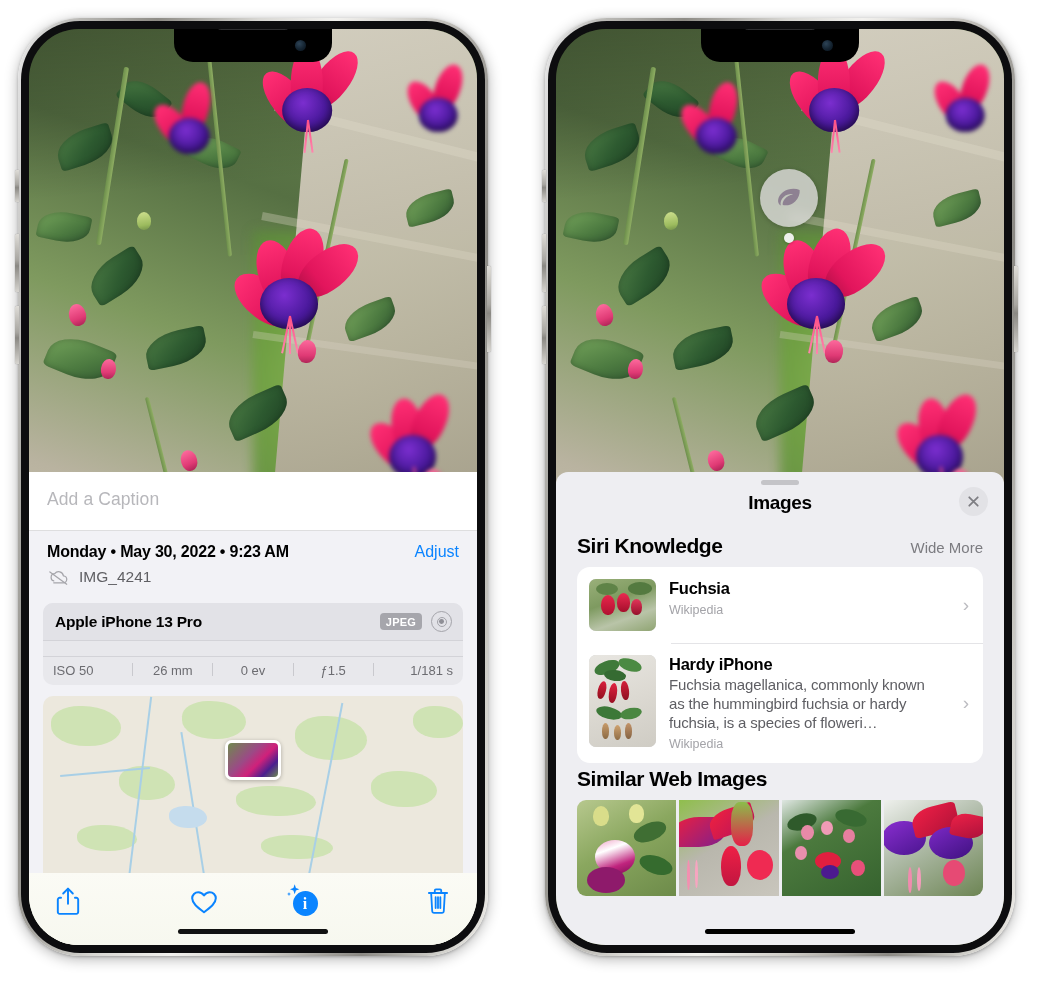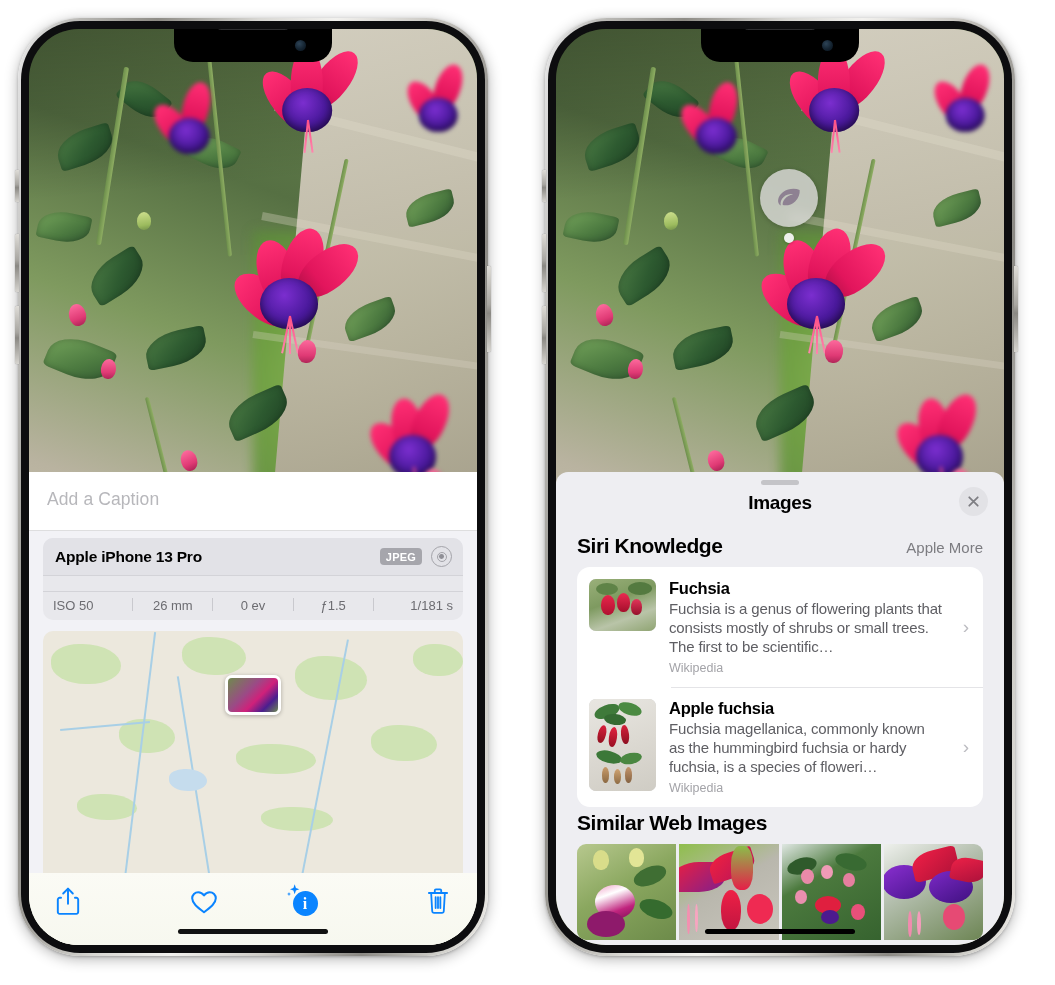--- a/index.html
+++ b/index.html
@@ -436,20 +436,33 @@
         <div class="bud blur2" style="left:92%; top:88%; width:24px; height:28px;"></div>
       </div>
 
       <div class="sheet-left">
 
         <div class="caption-row">
           <div class="ph">Add a Caption</div>
         </div>
 
 
+        <div class="meta">
+          <div class="meta-line1">
+            <div class="meta-date">Monday • May 30, 2022 • 9:23 AM</div>
+            <div class="meta-adjust">Adjust</div>
+          </div>
+          <div class="meta-line2">
+            <svg class="cloudslash" viewBox="0 0 28 20" fill="none" stroke="currentColor" stroke-width="1.5" stroke-linecap="round">
+              <path d="M8.2 16.5h11.3a4.3 4.3 0 0 0 .5-8.6 6 6 0 0 0-10.6-2.6 4.6 4.6 0 0 0-4.4 4.6 4.5 4.5 0 0 0 3.2 4.3"></path>
+              <path d="M3.5 3.2 24 18.2"></path>
+            </svg>
+            <div class="meta-file">IMG_4241</div>
+          </div>
+        </div>
 
         <div class="camcard">
           <div class="hdr">
             <div class="name">Apple iPhone 13 Pro</div>
             <div class="right">
               <div class="chip-jpeg">JPEG</div>
               <div class="raw-ring">
                   <i></i>
                 </div>
             </div>
@@ -658,37 +671,36 @@
           <div class="title">Images</div>
           <div class="closebtn">
             <svg width="15" height="15" viewBox="0 0 16 16" fill="none" stroke="currentColor" stroke-width="1.9" stroke-linecap="round">
               <path d="M3.5 3.5 12.5 12.5M12.5 3.5 3.5 12.5"></path>
             </svg>
           </div>
         </div>
 
         <div class="sec-hdr">
           <div class="h">Siri Knowledge</div>
-          <div class="more">Apple More</div>
+          <div class="more">Wide More</div>
         </div>
 
         <div class="kcard">
           <div class="krow">
             <div class="kthumb">
               <div class="art" style="background:linear-gradient(160deg,#9ab07a 0%,#7e9a60 40%,#b9c4a8 70%,#8fa472 100%);">
                 <div class="f" style="left:18%; top:30%; width:14px; height:20px; background:linear-gradient(180deg,#e8254a,#b01231);"></div>
                 <div class="f" style="left:42%; top:26%; width:13px; height:19px; background:linear-gradient(180deg,#ea2a50,#a50f2c);"></div>
                 <div class="f" style="left:62%; top:38%; width:11px; height:16px; background:linear-gradient(180deg,#e3355a,#96112c);"></div>
                 <div class="f" style="left:10%; top:8%; width:22px; height:12px; border-radius:50%; background:#5f8347;"></div>
                 <div class="f" style="left:58%; top:6%; width:24px; height:13px; border-radius:50%; background:#547a40;"></div>
               </div>
             </div>
             <div class="ktext">
               <div class="ktitle">Fuchsia</div>
-              <div class="kdesc">Fuchsia is a genus of flowering plants that consists mostly of shrubs or small trees. The first to be scientific…</div>
               <div class="ksrc">Wikipedia</div>
             </div>
             <div class="kchev">›</div>
           </div>
 
           <div class="krow">
             <div class="kthumb tall">
               <div class="art" style="background:linear-gradient(160deg,#e8e6e1 0%,#dcd9d2 50%,#cfccc4 100%);">
                 <div class="f" style="left:8%;  top:6%;  width:26px; height:13px; border-radius:50%; background:#3f7a3a; transform:rotate(-20deg);"></div>
                 <div class="f" style="left:44%; top:4%;  width:24px; height:12px; border-radius:50%; background:#4b8a42; transform:rotate(18deg);"></div>
@@ -697,21 +709,21 @@
                 <div class="f" style="left:30%; top:30%; width:8px;  height:20px; background:linear-gradient(180deg,#e02340,#990f22); transform:rotate(8deg);"></div>
                 <div class="f" style="left:48%; top:28%; width:8px;  height:19px; background:linear-gradient(180deg,#d4203b,#8e0f20); transform:rotate(-6deg);"></div>
                 <div class="f" style="left:10%; top:56%; width:26px; height:12px; border-radius:50%; background:#3c7838; transform:rotate(14deg);"></div>
                 <div class="f" style="left:46%; top:58%; width:22px; height:11px; border-radius:50%; background:#4a8741; transform:rotate(-12deg);"></div>
                 <div class="f" style="left:20%; top:74%; width:7px;  height:16px; background:linear-gradient(180deg,#c89b6a,#8c6a43);"></div>
                 <div class="f" style="left:38%; top:76%; width:7px;  height:15px; background:linear-gradient(180deg,#cfa371,#8f6d46);"></div>
                 <div class="f" style="left:54%; top:74%; width:7px;  height:16px; background:linear-gradient(180deg,#c3946a,#856342);"></div>
               </div>
             </div>
             <div class="ktext">
-              <div class="ktitle">Apple fuchsia</div>
+              <div class="ktitle">Hardy iPhone</div>
               <div class="kdesc">Fuchsia magellanica, commonly known as the hummingbird fuchsia or hardy fuchsia, is a species of floweri…</div>
               <div class="ksrc">Wikipedia</div>
             </div>
             <div class="kchev">›</div>
           </div>
         </div>
 
         <div class="simgs">
           <div class="h">Similar Web Images</div>
           <div class="simgrid">

